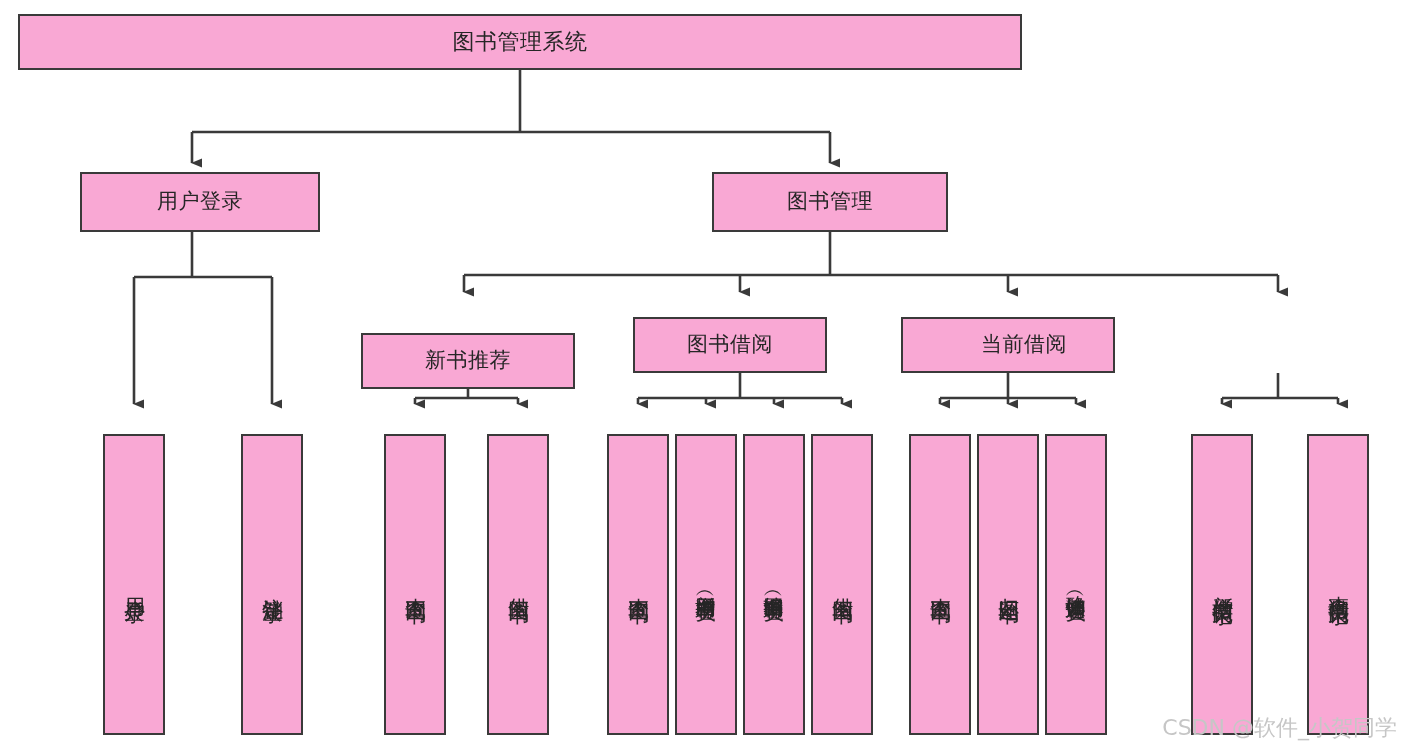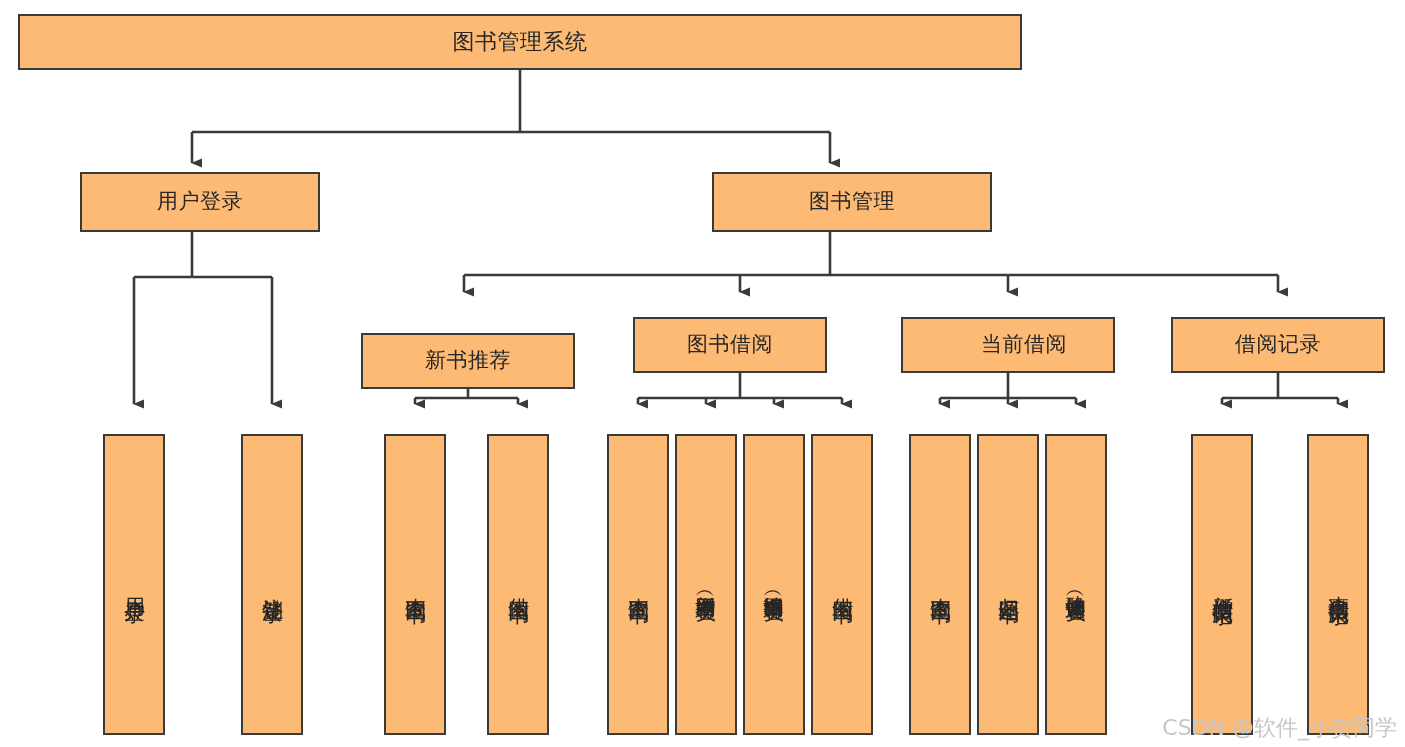--- a/index.html
+++ b/index.html
@@ -22,21 +22,21 @@
     left: 0;
     top: 0;
     width: 1405px;
     height: 747px;
     pointer-events: none;
   }
   .node {
     position: absolute;
     box-sizing: border-box;
     border: 2px solid #3a3a3a;
-    background: #fdba74;
+    background: #f9a8d4;
     color: #262626;
     display: flex;
     align-items: center;
     justify-content: center;
     text-align: center;
   }
   .node .lbl {
     display: block;
     letter-spacing: 0.5px;
   }
@@ -133,39 +133,36 @@
   </svg>
 
   <div class="node h-node root" style="left:18px; top:14px; width:1004px; height:56px;">
     <span class="lbl">图书管理系统</span>
   </div>
 
   <div class="node h-node" style="left:80px; top:172px; width:240px; height:60px;">
     <span class="lbl">用户登录</span>
   </div>
 
-  <div class="node h-node" style="left:712px; top:172px; width:280px; height:60px;">
+  <div class="node h-node" style="left:712px; top:172px; width:236px; height:60px;">
     <span class="lbl">图书管理</span>
   </div>
 
   <div class="node h-node" style="left:361px; top:333px; width:214px; height:56px;">
     <span class="lbl">新书推荐</span>
   </div>
 
   <div class="node h-node" style="left:633px; top:317px; width:194px; height:56px;">
     <span class="lbl">图书借阅</span>
   </div>
 
   <div class="node h-node" style="left:901px; top:317px; width:214px; height:56px;padding-left:32px;">
     <span class="lbl">当前借阅</span>
   </div>
 
-  <div class="node h-node" style="left:1171px; top:317px; width:214px; height:56px;">
-    <span class="lbl">借阅记录</span>
-  </div>
 
   <div class="node v-node" style="left:103px; top:434px; width:62px; height:301px;">
     <span class="lbl">用户登录</span>
   </div>
 
   <div class="node v-node" style="left:241px; top:434px; width:62px; height:301px;">
     <span class="lbl">注销登录</span>
   </div>
 
   <div class="node v-node" style="left:384px; top:434px; width:62px; height:301px;">

